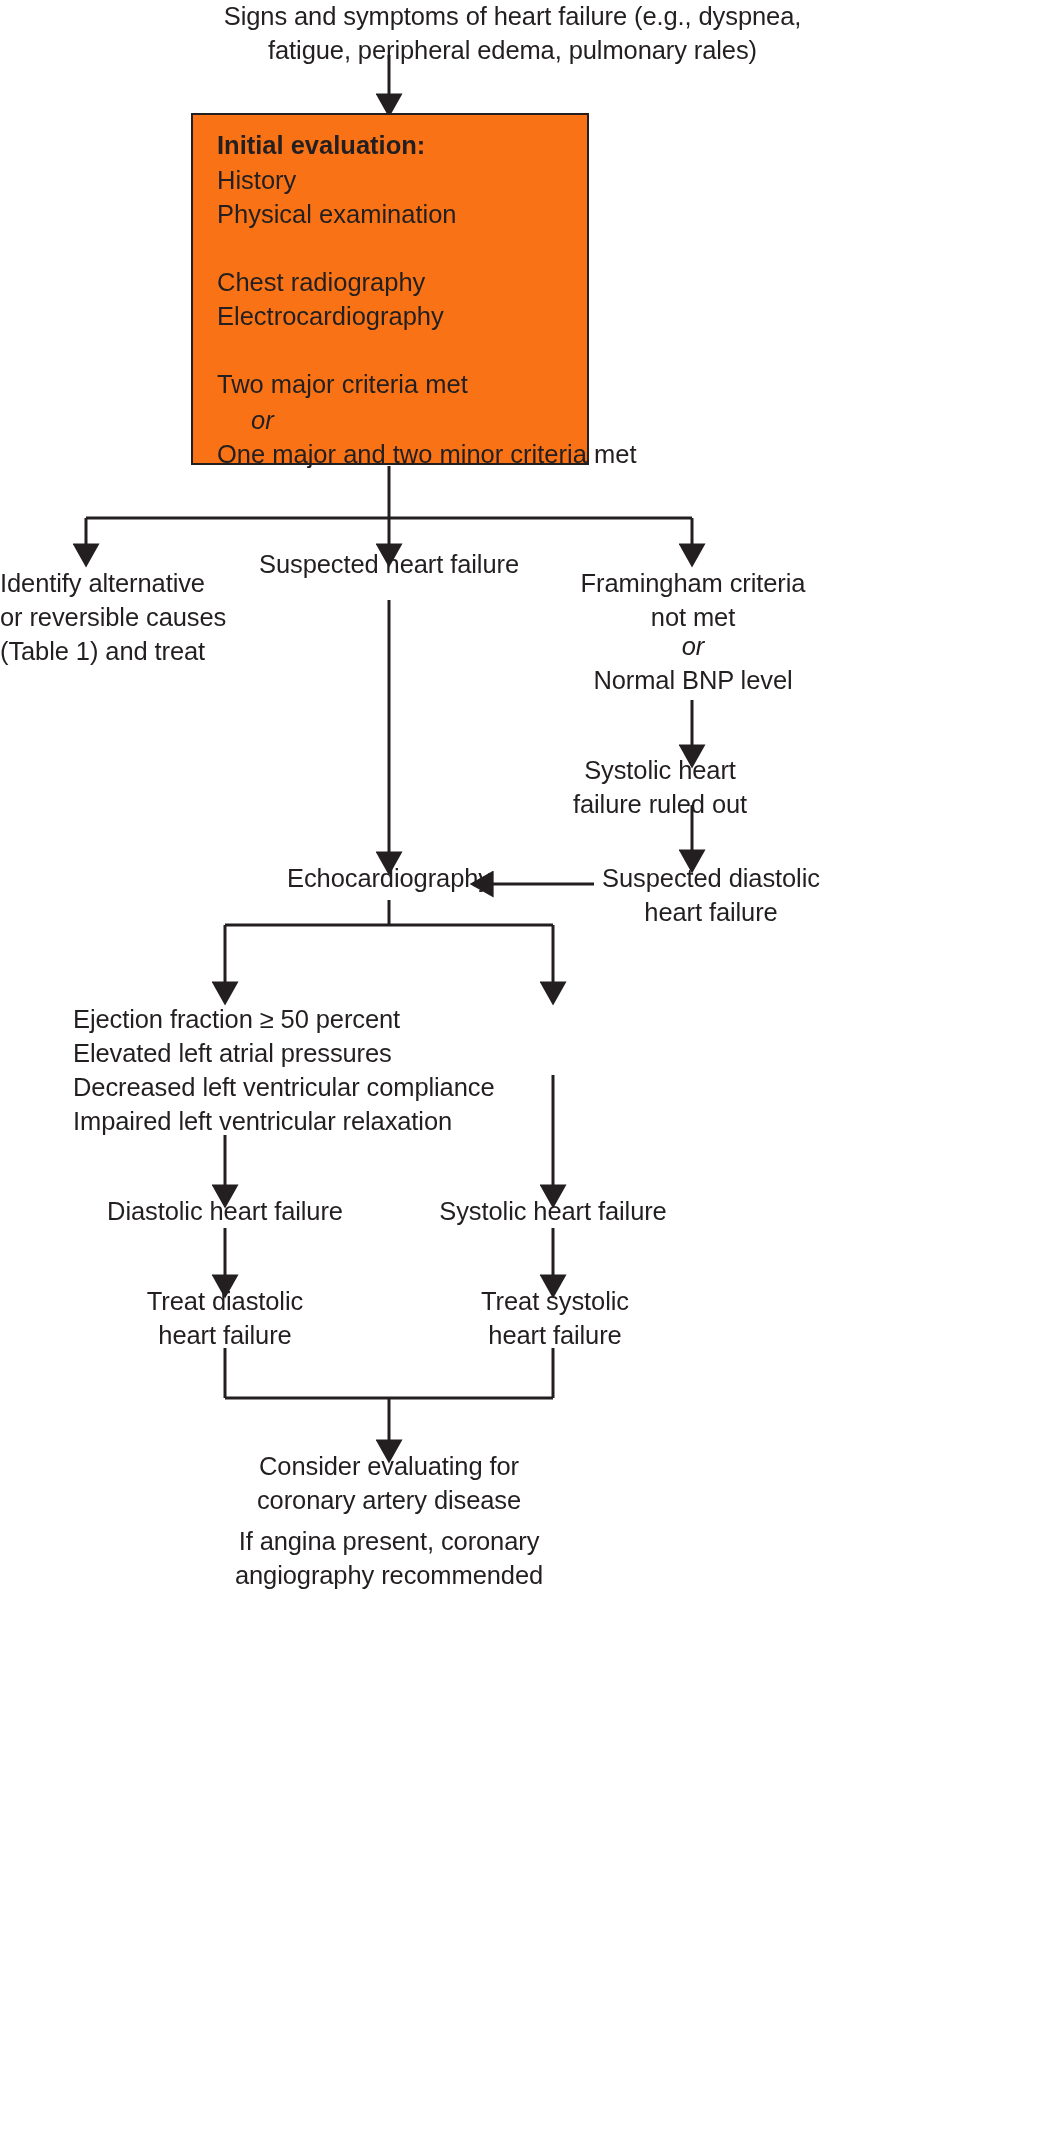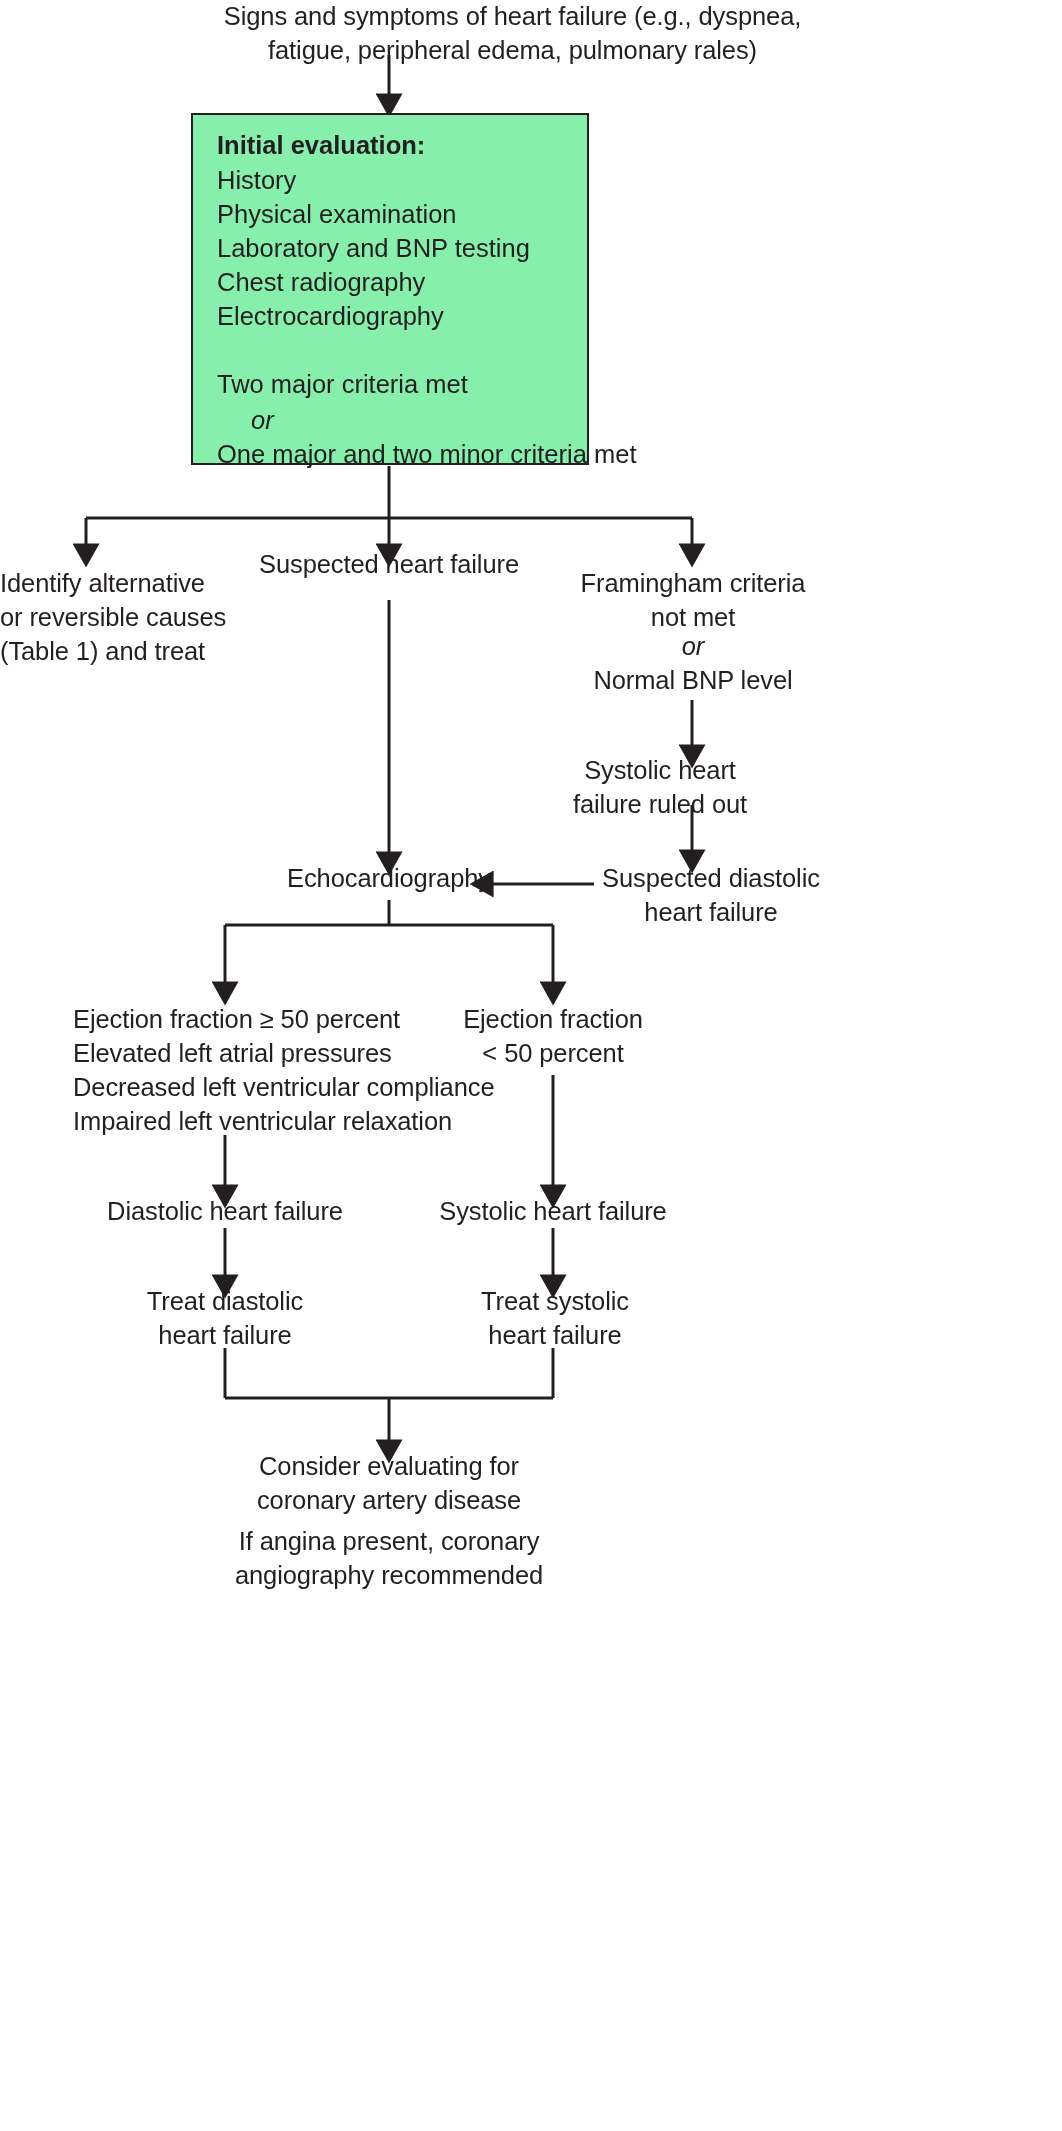--- a/index.html
+++ b/index.html
@@ -42,21 +42,21 @@
 
   
   .framebox {
     position: absolute;
     left: 191px;
     top: 113px;
     width: 398px;
     height: 352px;
     border: 2.5px solid #231f20;
     box-sizing: border-box;
-    background: #86efac;
+    background: #f97316;
   }
   .framebox .line {
     position: absolute;
     left: 24px;
     font-size: 25.5px;
     color: #231f20;
     white-space: nowrap;
   }
   .bold { font-weight: bold; }
   .ital { font-style: italic; }
@@ -118,21 +118,20 @@
     </g>
   </svg>
 
   <div class="node center" style="left:150px; top:0px; width:725px;">Signs and symptoms of heart failure (e.g., dyspnea,
 fatigue, peripheral edema, pulmonary rales)</div>
 
   <div class="framebox">
     <div class="line bold" style="top:16px;">Initial evaluation:</div>
     <div class="line" style="top:51px;">History</div>
     <div class="line" style="top:85px;">Physical examination</div>
-    <div class="line" style="top:119px;">Laboratory and BNP testing</div>
     <div class="line" style="top:153px;">Chest radiography</div>
     <div class="line" style="top:187px;">Electrocardiography</div>
     <div class="line" style="top:255px;">Two major criteria met</div>
     <div class="line ital" style="top:291px; left:58px;">or</div>
     <div class="line" style="top:325px;">One major and two minor criteria met</div>
   </div>
 
   <div class="node left" style="left:0px; top:567px; width:230px;">Identify alternative
 or reversible causes
 (Table 1) and treat</div>
@@ -152,22 +151,20 @@
   <div class="node center" style="left:580px; top:862px; width:262px;">Suspected diastolic
 heart failure</div>
 
   <div class="node center" style="left:270px; top:862px; width:238px;">Echocardiography</div>
 
   <div class="node left" style="left:73px; top:1003px; width:430px;">Ejection fraction ≥ 50 percent
 Elevated left atrial pressures
 Decreased left ventricular compliance
 Impaired left ventricular relaxation</div>
 
-  <div class="node center" style="left:433px; top:1003px; width:240px;">Ejection fraction
-&lt; 50 percent</div>
 
   <div class="node center" style="left:95px; top:1195px; width:260px;">Diastolic heart failure</div>
 
   <div class="node center" style="left:428px; top:1195px; width:250px;">Systolic heart failure</div>
 
   <div class="node center" style="left:113px; top:1285px; width:224px;text-align:center;">Treat diastolic
 heart failure</div>
 
   <div class="node center" style="left:443px; top:1285px; width:224px;">Treat systolic
 heart failure</div>

